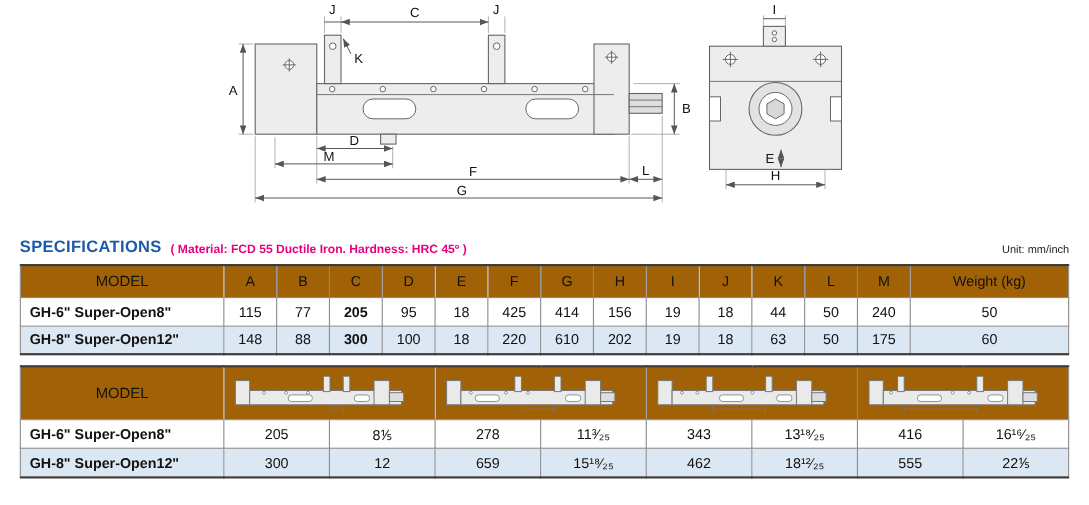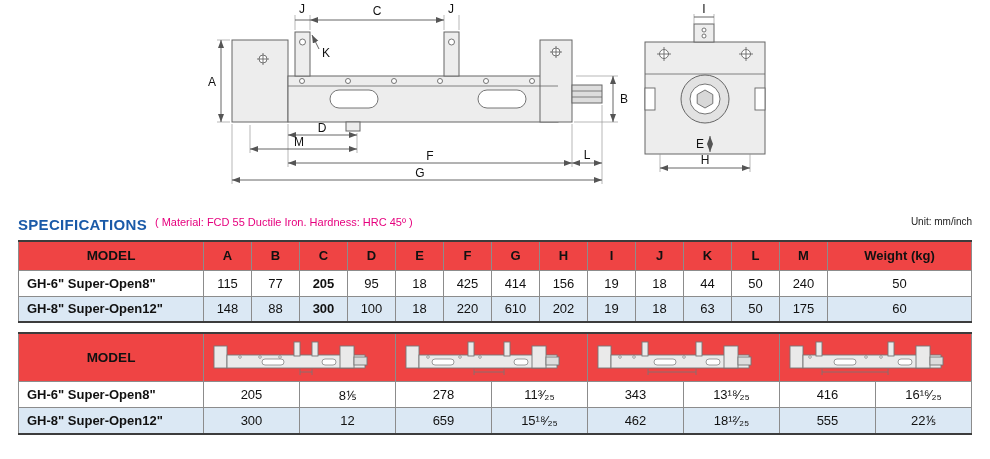--- a/index.html
+++ b/index.html
@@ -1,27 +1,27 @@
 <!DOCTYPE html>
 <html><head>
 <meta charset="utf-8">
 <style>
   *{box-sizing:border-box;margin:0;padding:0}
   html,body{background:#fff}
   body{width:990px;height:459px;font-family:"Liberation Sans",sans-serif;color:#111;overflow:hidden}
   .drawings{width:990px;height:208px;margin-top:2px}
-  .spec-line{display:flex;align-items:flex-start;margin:6px 18px 7px 18px}
+  .spec-line{display:flex;align-items:flex-end;margin:6px 18px 7px 18px}
   .spec-title{color:#1a5aa8;font-weight:bold;font-size:15px;letter-spacing:.3px}
-  .material-note{color:#e6007e;font-size:11px;font-weight:normal;margin-left:8px}
+  .material-note{color:#e6007e;font-size:11px;font-weight:bold;margin-left:8px}
   .unit-note{margin-left:auto;font-size:10px;color:#222}
   table{border-collapse:collapse;width:954px;margin:0 18px;table-layout:fixed;
         border-top:2px solid #3c3c3c;border-bottom:2px solid #3c3c3c}
   th,td{border:1px solid #8c8c8c;text-align:center;font-size:13px;padding:1px 3px;
         white-space:nowrap;overflow:hidden}
-  thead th{background:#ef4444;font-weight:bold}
+  thead th{background:#a16207;font-weight:normal}
   .t1 thead tr{height:29px}
   tbody tr{height:26px}
   tbody tr.alt td{background:#dbe8f4}
   td.model-cell{text-align:left;padding-left:8px;font-weight:bold;font-size:13px}
   th.model-col{font-size:13.5px}
   td.bv{font-weight:bold}
   .t2{margin-top:9px}
   .t2 thead tr{height:46px}
   .t2 .diagram-cell{padding:2px 4px}
   .dim-label{font-size:12px;fill:#111;font-family:"Liberation Sans",sans-serif}

